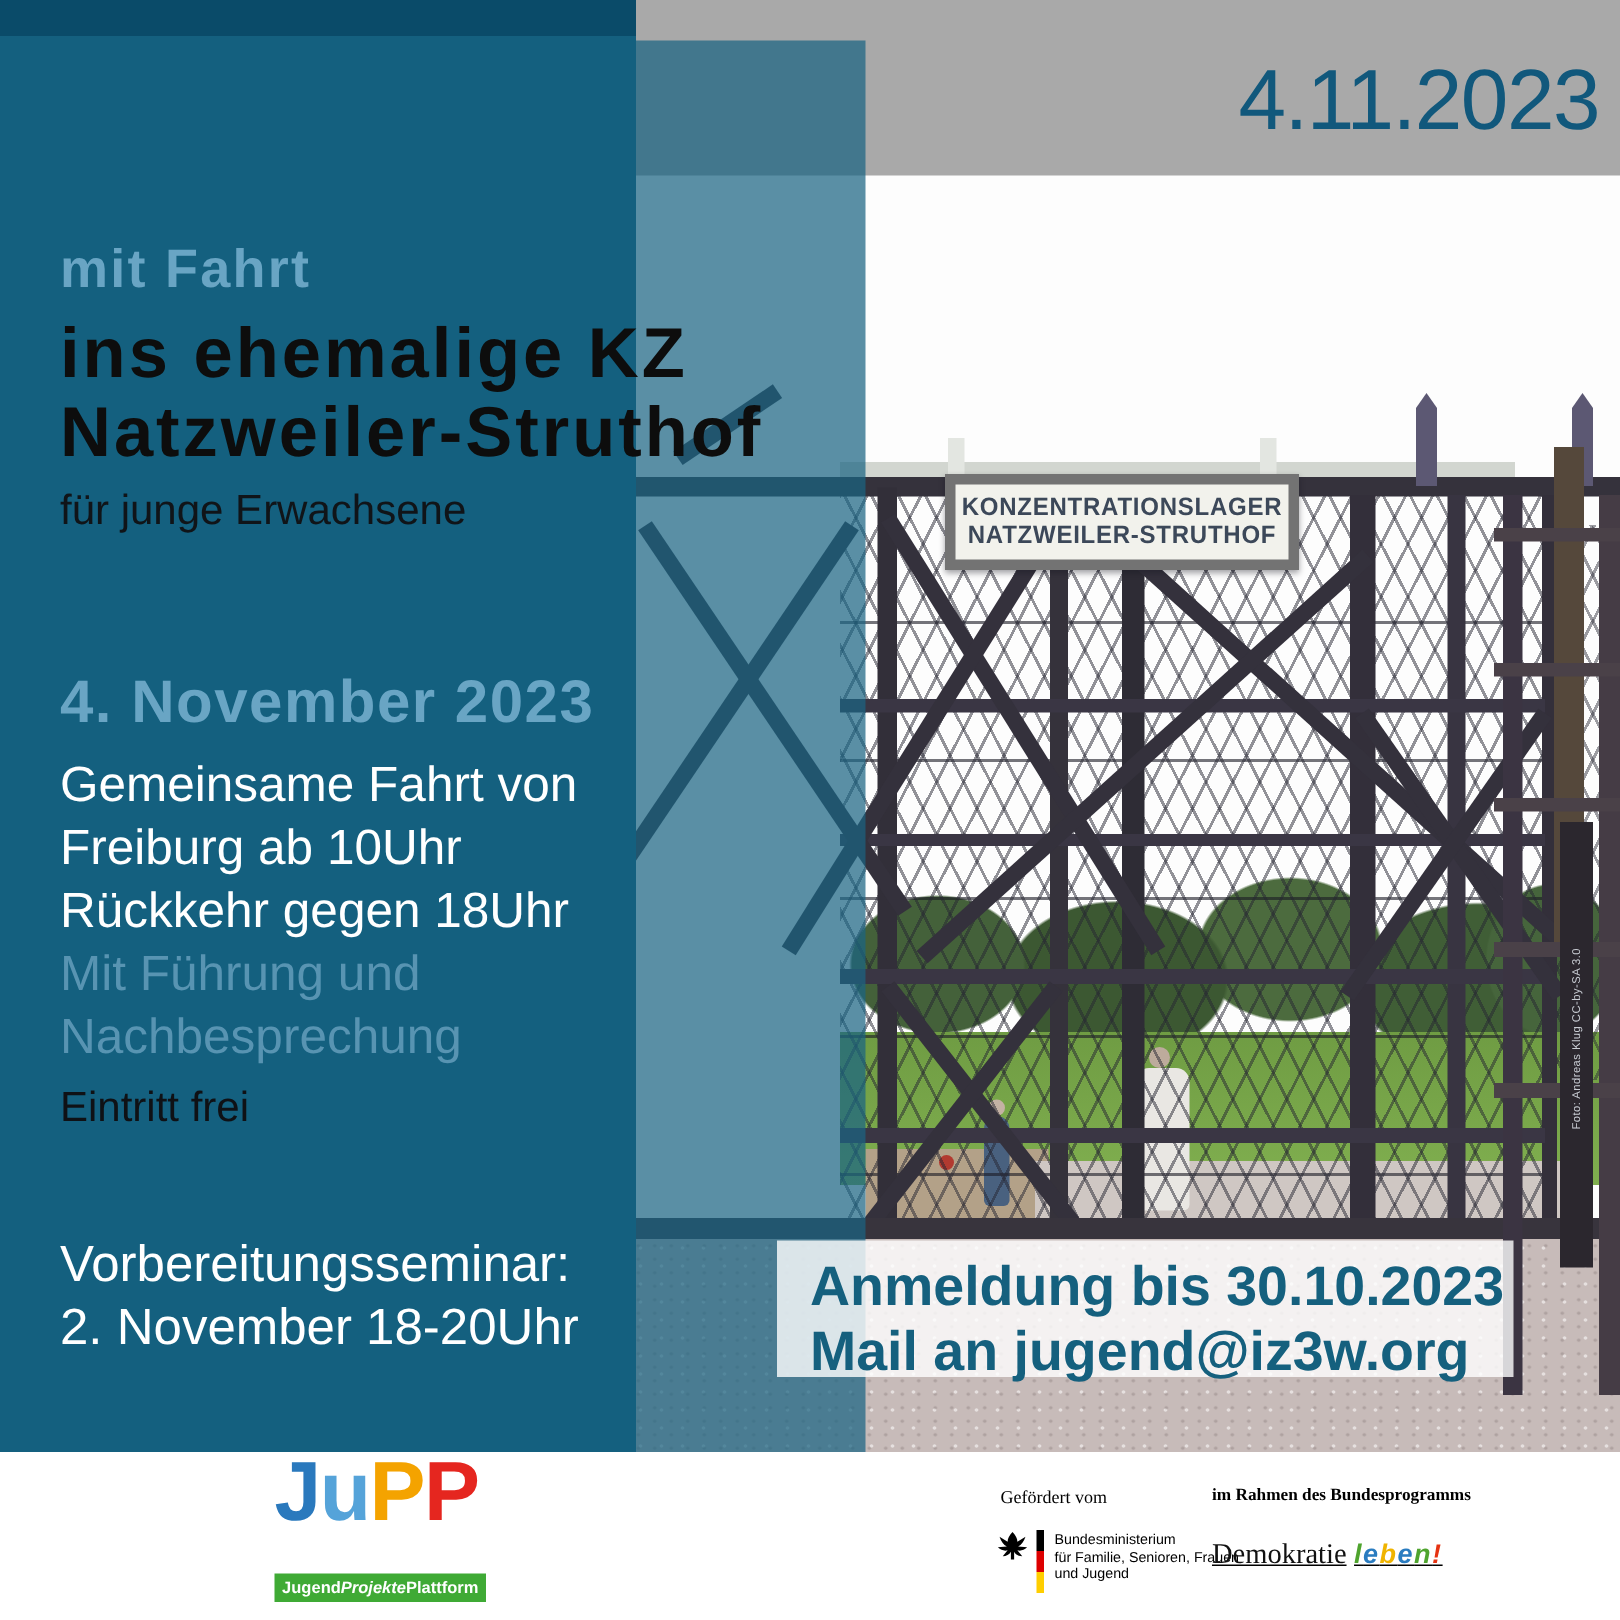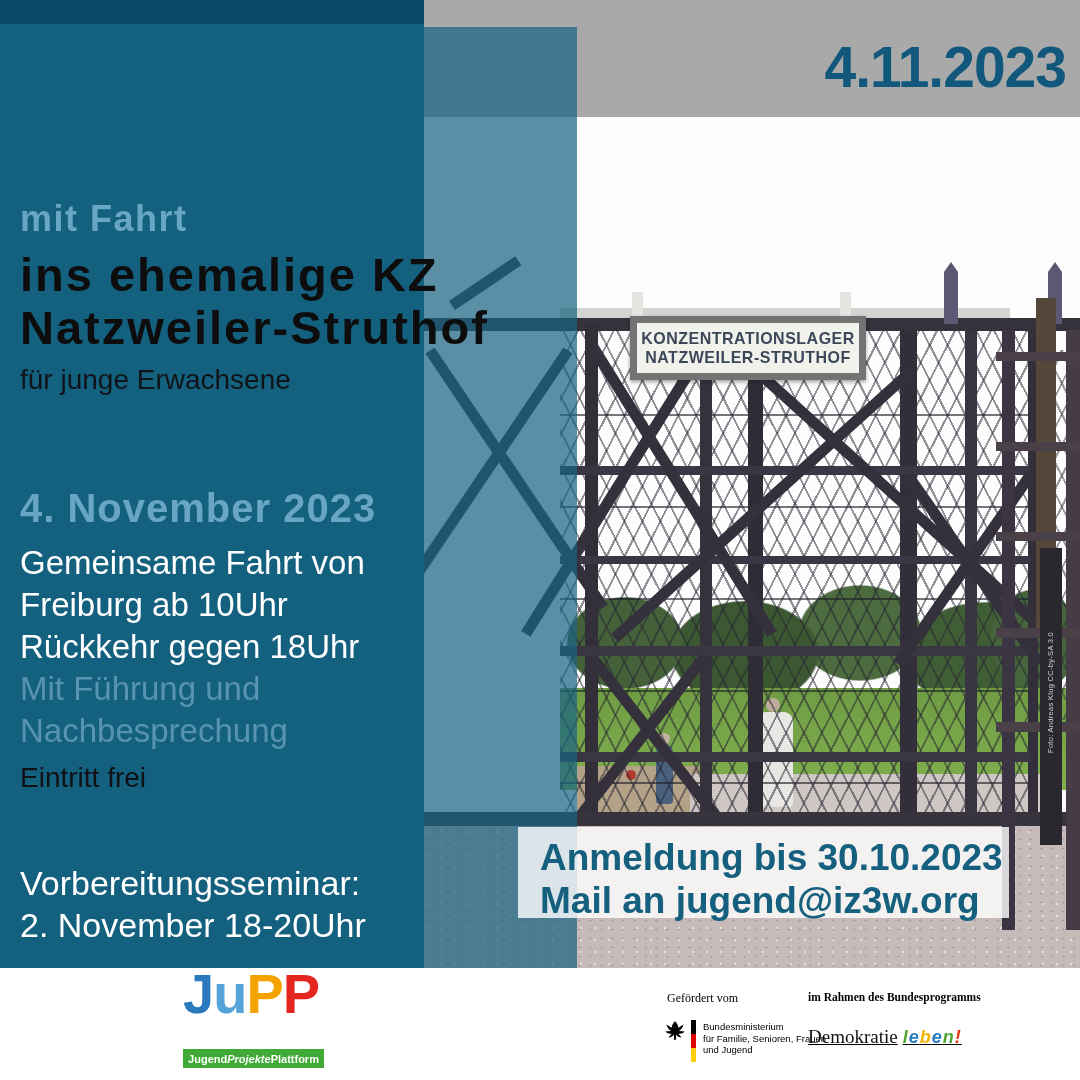--- a/index.html
+++ b/index.html
@@ -54,22 +54,22 @@
   
   .gray-band{position:absolute;left:423px;top:0;width:657px;height:117px;background:#a9a9a9;z-index:2;}
   .left-col{position:absolute;left:0;top:24px;width:424px;height:944px;background:#14607f;z-index:3;}
   .top-band{position:absolute;left:0;top:0;width:424px;height:24px;background:#0a4b69;z-index:4;}
   .tint{position:absolute;left:424px;top:27px;width:153px;height:941px;background:rgba(27,100,130,.72);z-index:3;}
 
   
   .title{position:absolute;left:28px;top:26px;margin:0;z-index:6;color:#ffffff;
     font-size:90px;font-weight:bold;letter-spacing:2px;line-height:1;}
   .date{position:absolute;right:14px;top:34px;z-index:5;color:#11587c;
-    font-size:57px;font-weight:bold;letter-spacing:-1px;}
-  .txt{position:absolute;left:20px;z-index:6;white-space:nowrap;margin-top:40px;}
+    font-size:57px;font-weight:normal;letter-spacing:-1px;}
+  .txt{position:absolute;left:40px;z-index:6;white-space:nowrap;}
   .kicker{top:158px;font-size:36px;font-weight:bold;letter-spacing:1.5px;color:#69a5c4;}
   .headline1{top:207px;font-size:47px;font-weight:bold;letter-spacing:2px;color:#0d0d0d;}
   .headline2{top:260px;font-size:47px;font-weight:bold;letter-spacing:2px;color:#0d0d0d;}
   .audience{top:324px;font-size:28px;color:#101418;}
   .event-heading{top:446px;font-size:40px;font-weight:bold;letter-spacing:1px;color:#69a5c4;}
   .body-line{font-size:33px;color:#ffffff;}
   .light-line{font-size:33px;color:#5894b2;}
   .admission{top:722px;font-size:28px;color:#0f1115;}
   .prep-line{font-size:34px;color:#ffffff;}
 

